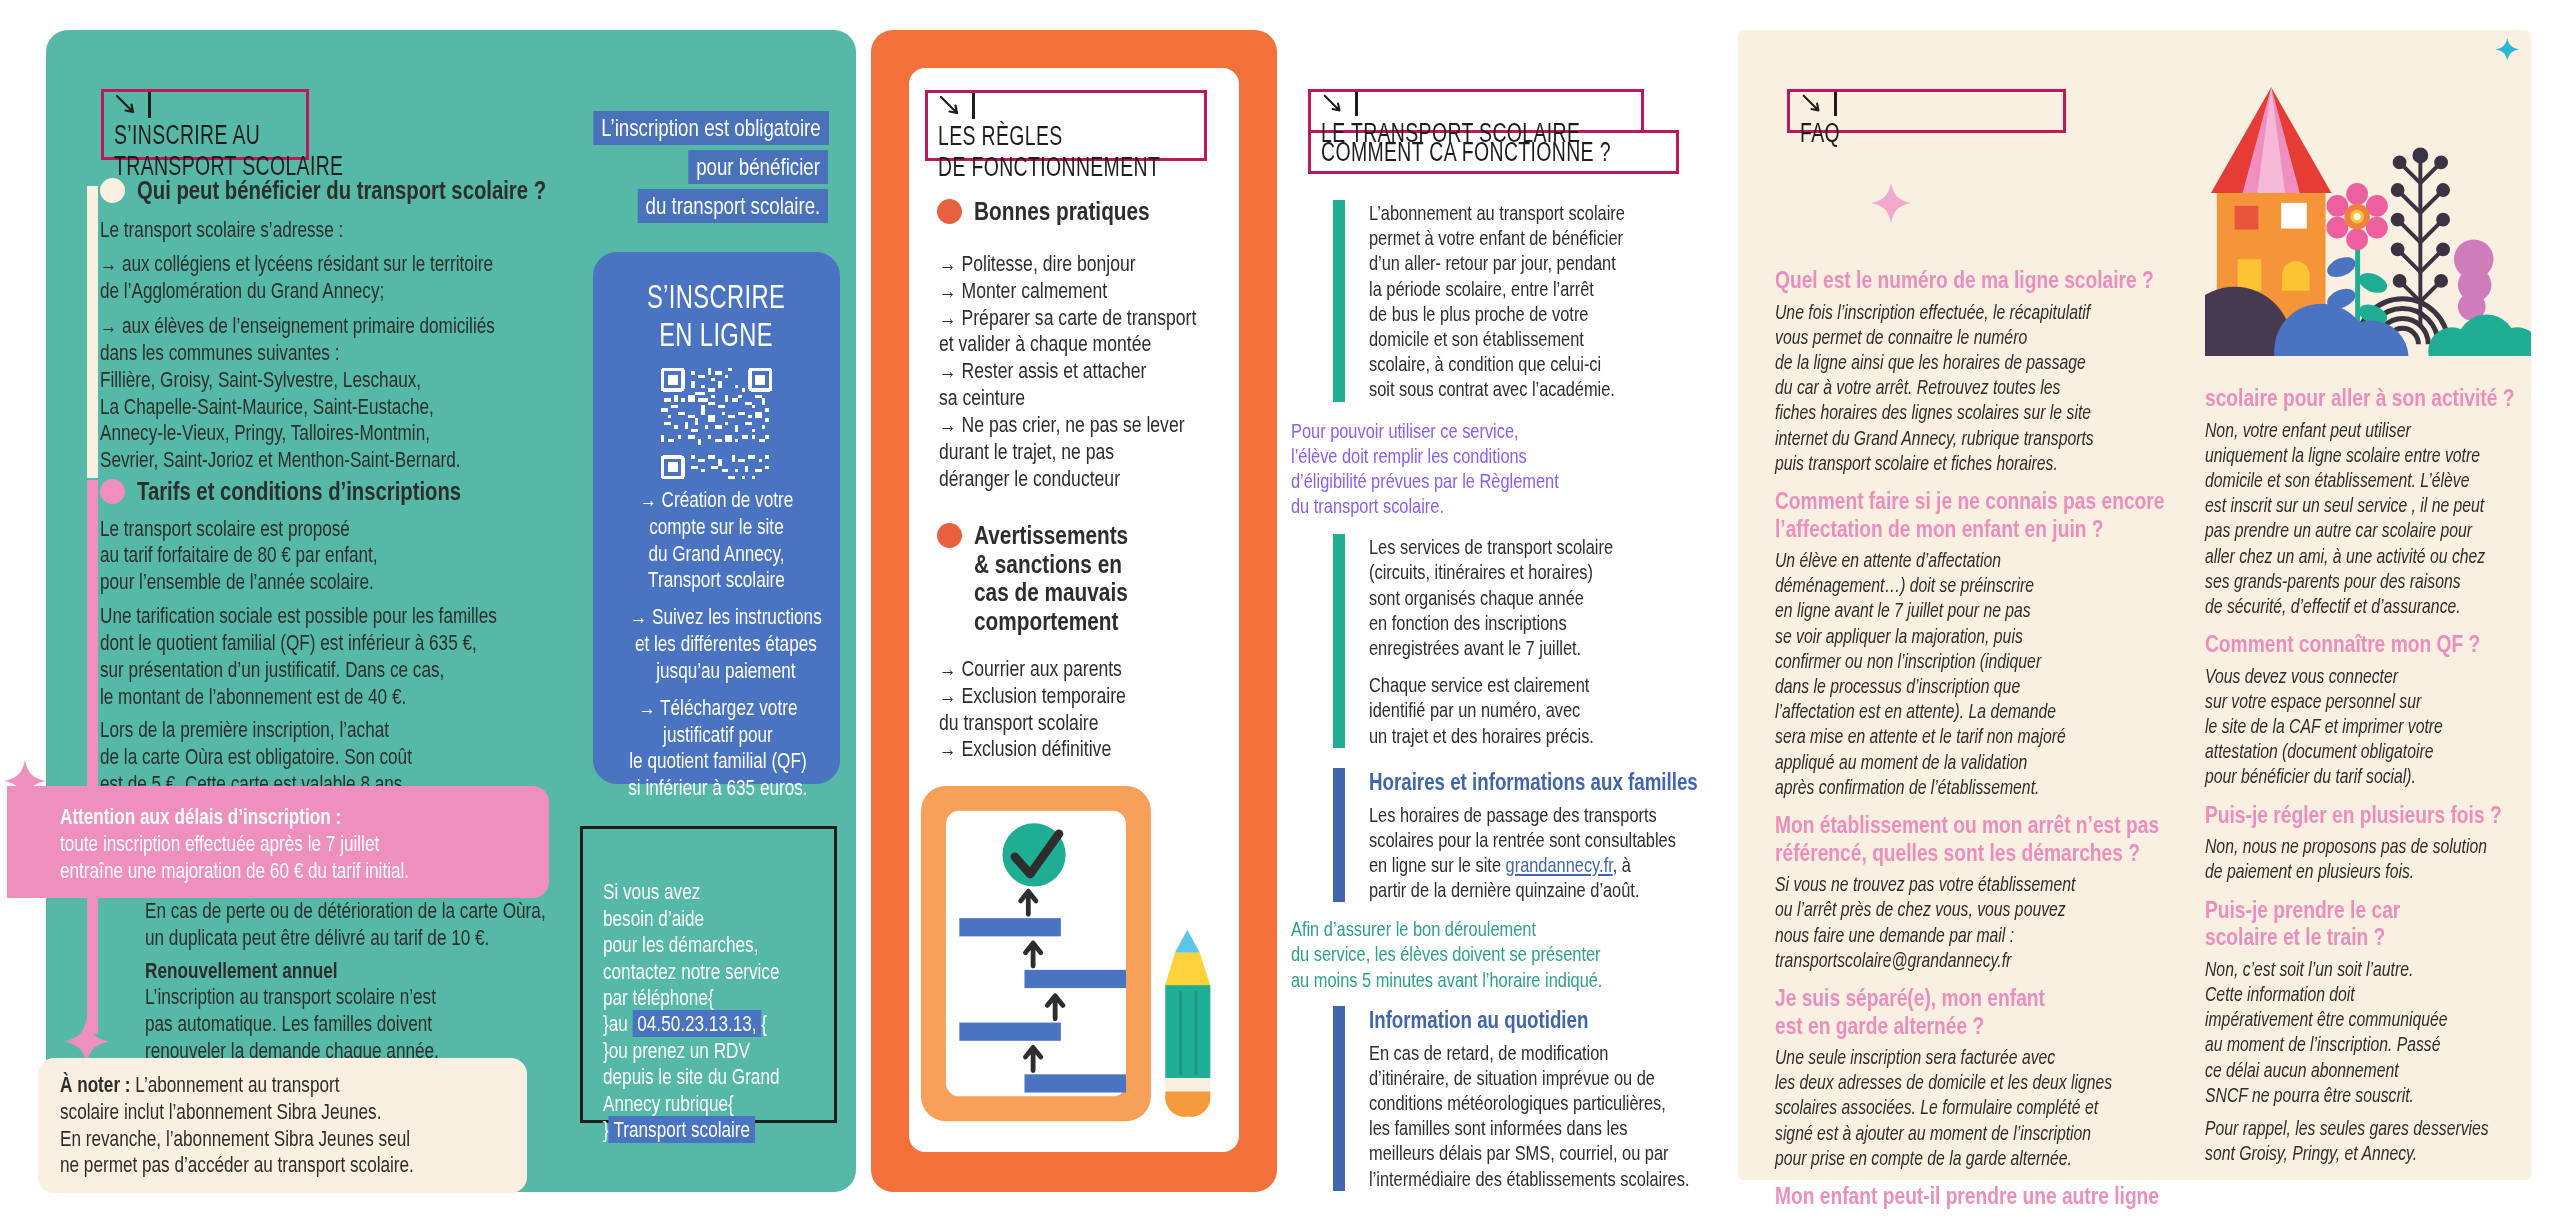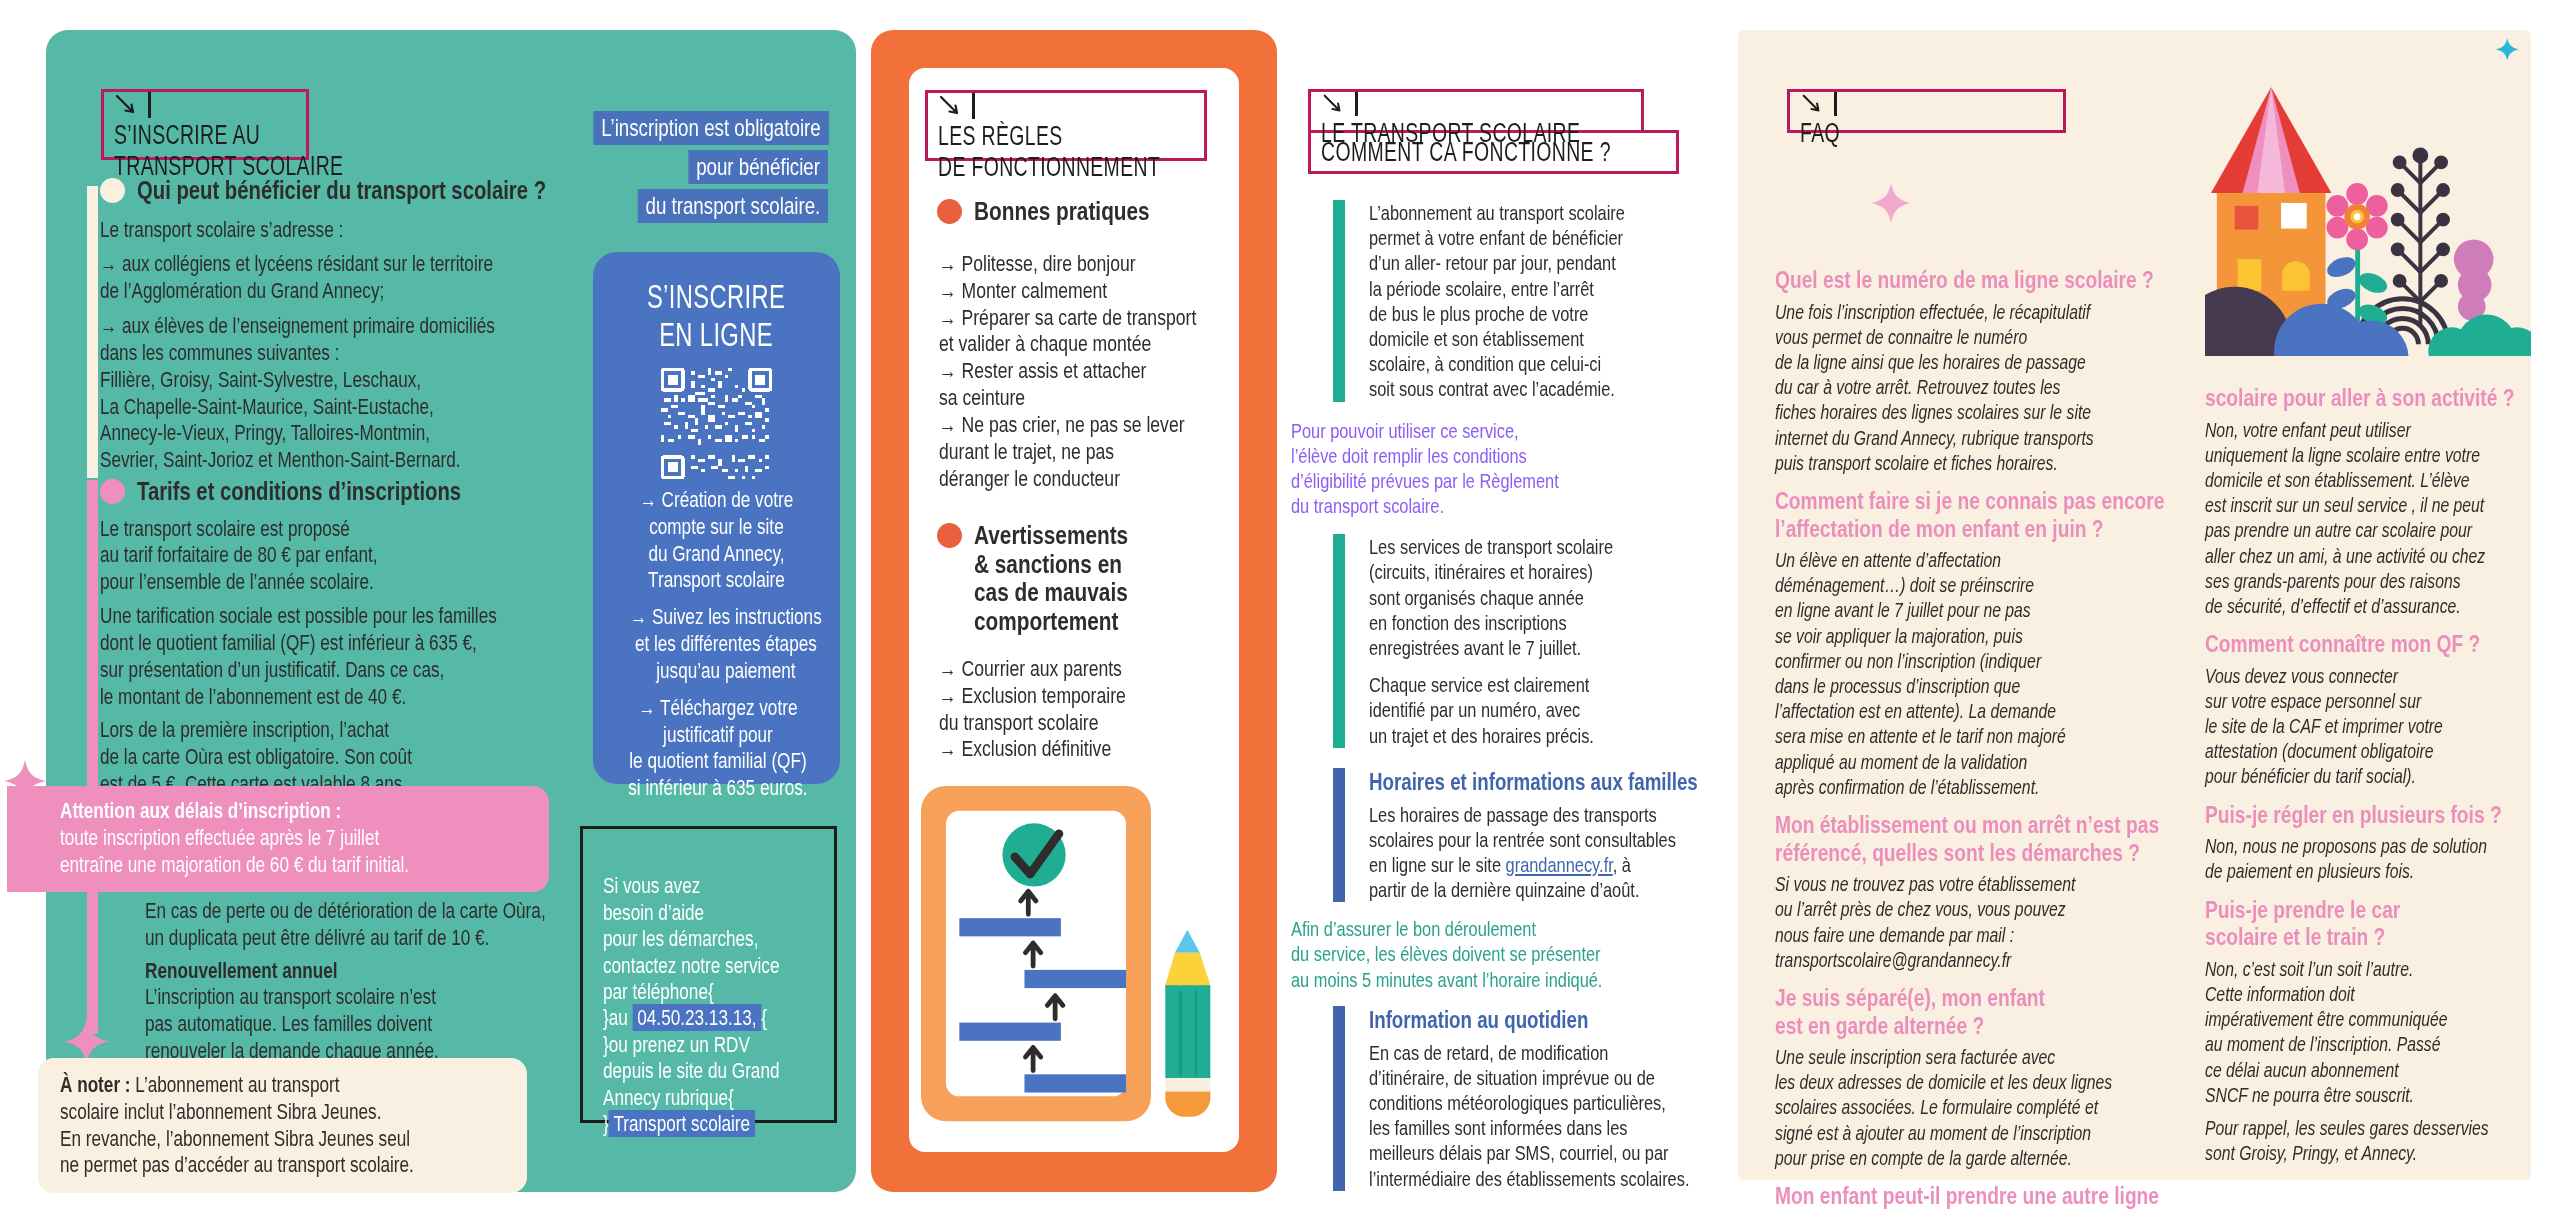--- a/index.html
+++ b/index.html
@@ -32,24 +32,24 @@
 
   .tx{font-size:22px;line-height:1.22;}
   .b{font-weight:bold;}
   .sec{display:flex;align-items:flex-start;gap:12px;}
   .dot{width:25px;height:25px;border-radius:50%;flex:none;margin-top:2px;}
   .h3{font-size:26px;font-weight:bold;line-height:1.1;margin:0;}
   .vbar{position:absolute;width:11px;}
 
   
   .hl{background:#4a72ba;color:#fff;padding:3px 10px;font-size:24px;}
-  .attn{background:#ee8fbe;color:#fff;border-radius:0 16px 16px 0;padding:12px 24px 14px 53px;}
+  .attn{background:#ee8fbe;color:#fff;border-radius:0 16px 16px 0;padding:18px 24px 14px 53px;}
   .note{background:#faf0e1;border-radius:16px;padding:14px 22px;}
   .bluebox{background:#4a74c1;border-radius:22px;color:#fff;text-align:center;padding:26px 10px;box-sizing:border-box;}
-  .helpbox{border:3px solid #1d1d1b;color:#fff;padding:18px 20px;box-sizing:border-box;font-size:22px;line-height:1.2;}
+  .helpbox{border:3px solid #1d1d1b;color:#fff;padding:24px 20px;box-sizing:border-box;font-size:22px;line-height:1.2;}
   .hl2{background:#4a74c1;color:#fff;padding:1px 6px;}
 
   
   .wp{font-size:21px;line-height:1.2;}
   .wp-h{font-size:24px;font-weight:bold;color:#4165ad;margin:0 0 5px 0;}
   .bar-t{border-left:12px solid #1fae94;padding-left:24px;margin-left:42px;}
   .bar-b{border-left:12px solid #4165ad;padding-left:24px;margin-left:42px;}
   .blue-t{color:#8b5cf6;text-decoration:underline;}
   .teal-t{color:#2ba08b;}
   .lnk{color:#4165ad;text-decoration:underline;}

